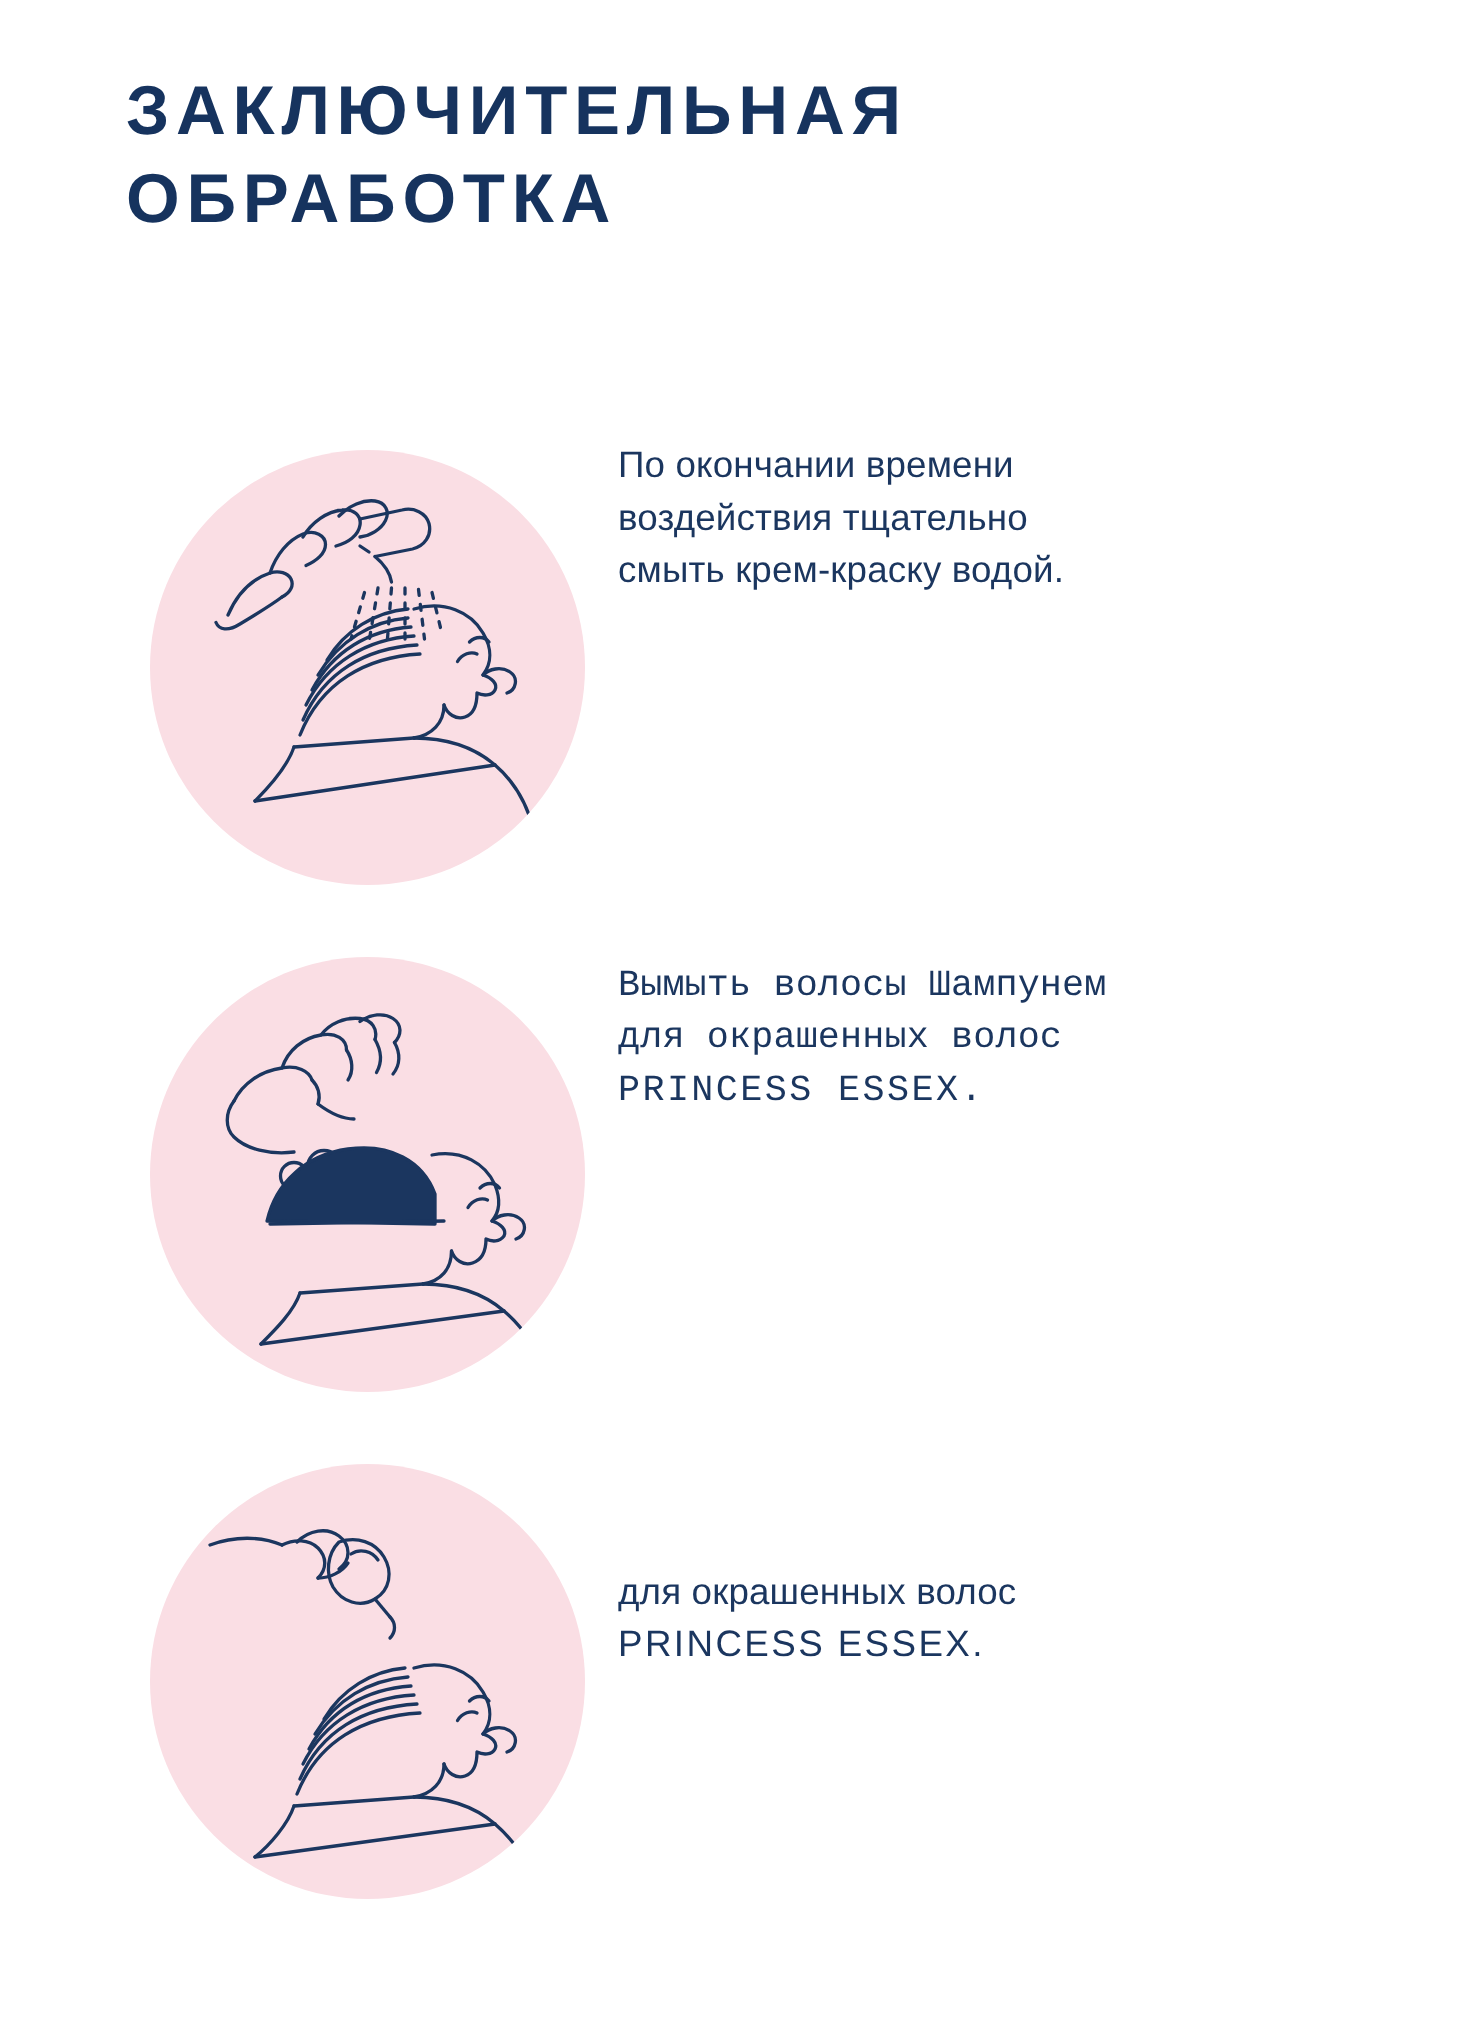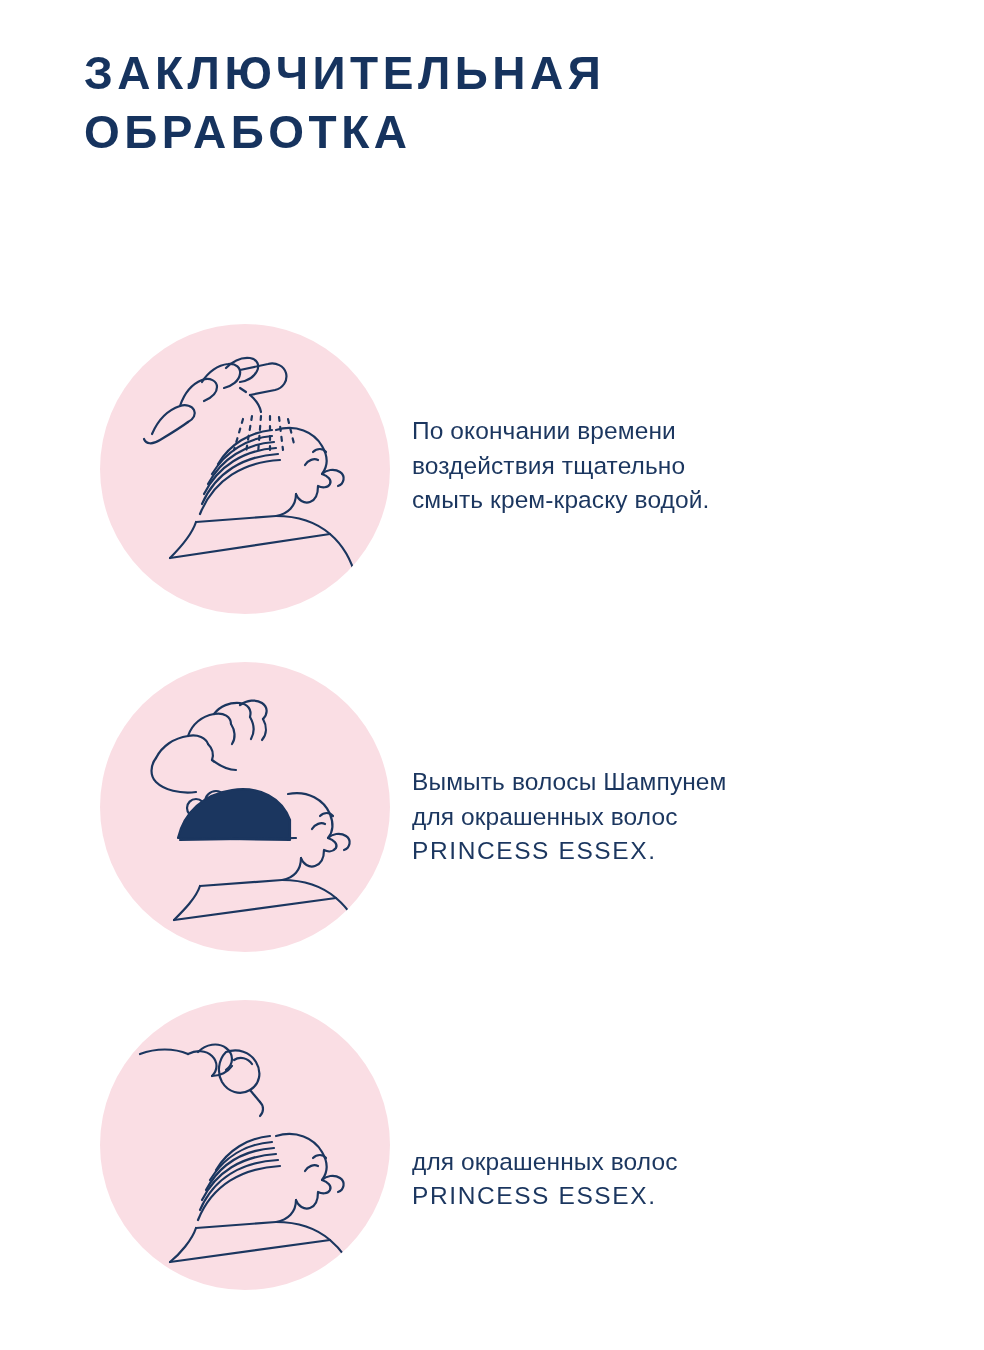--- a/index.html
+++ b/index.html
@@ -38,21 +38,21 @@
   .steps {
     position: absolute;
     left: 0;
     top: 300px;
     width: 984px;
   }
   .step {
     position: relative;
     height: 338px;
     display: flex;
-    align-items: center;
+    align-items: flex-start;
   }
   .circle {
     width: 290px;
     height: 290px;
     border-radius: 50%;
     background: #fadee4;
     margin-left: 100px;
     flex: 0 0 auto;
     position: relative;
     overflow: hidden;
@@ -71,21 +71,21 @@
     color: #1b365f;
     white-space: pre-line;
     letter-spacing: 0.1px;
     max-width: 430px;
   }
   .caption .brand {
     letter-spacing: 1.6px;
   }
   
   .step-1 .caption { margin-top: -6px; }
-  .step-2 .caption { margin-top: 20px; }
+  .step-2 .caption { margin-top: 3px; font-family: Liberation Mono, monospace; }
   .step-3 .caption { margin-top: 34px; }
 </style>
 </head>
 <body>
 
 <div class="page">
 
   <div class="title">ЗАКЛЮЧИТЕЛЬНАЯ
 ОБРАБОТКА</div>
 

